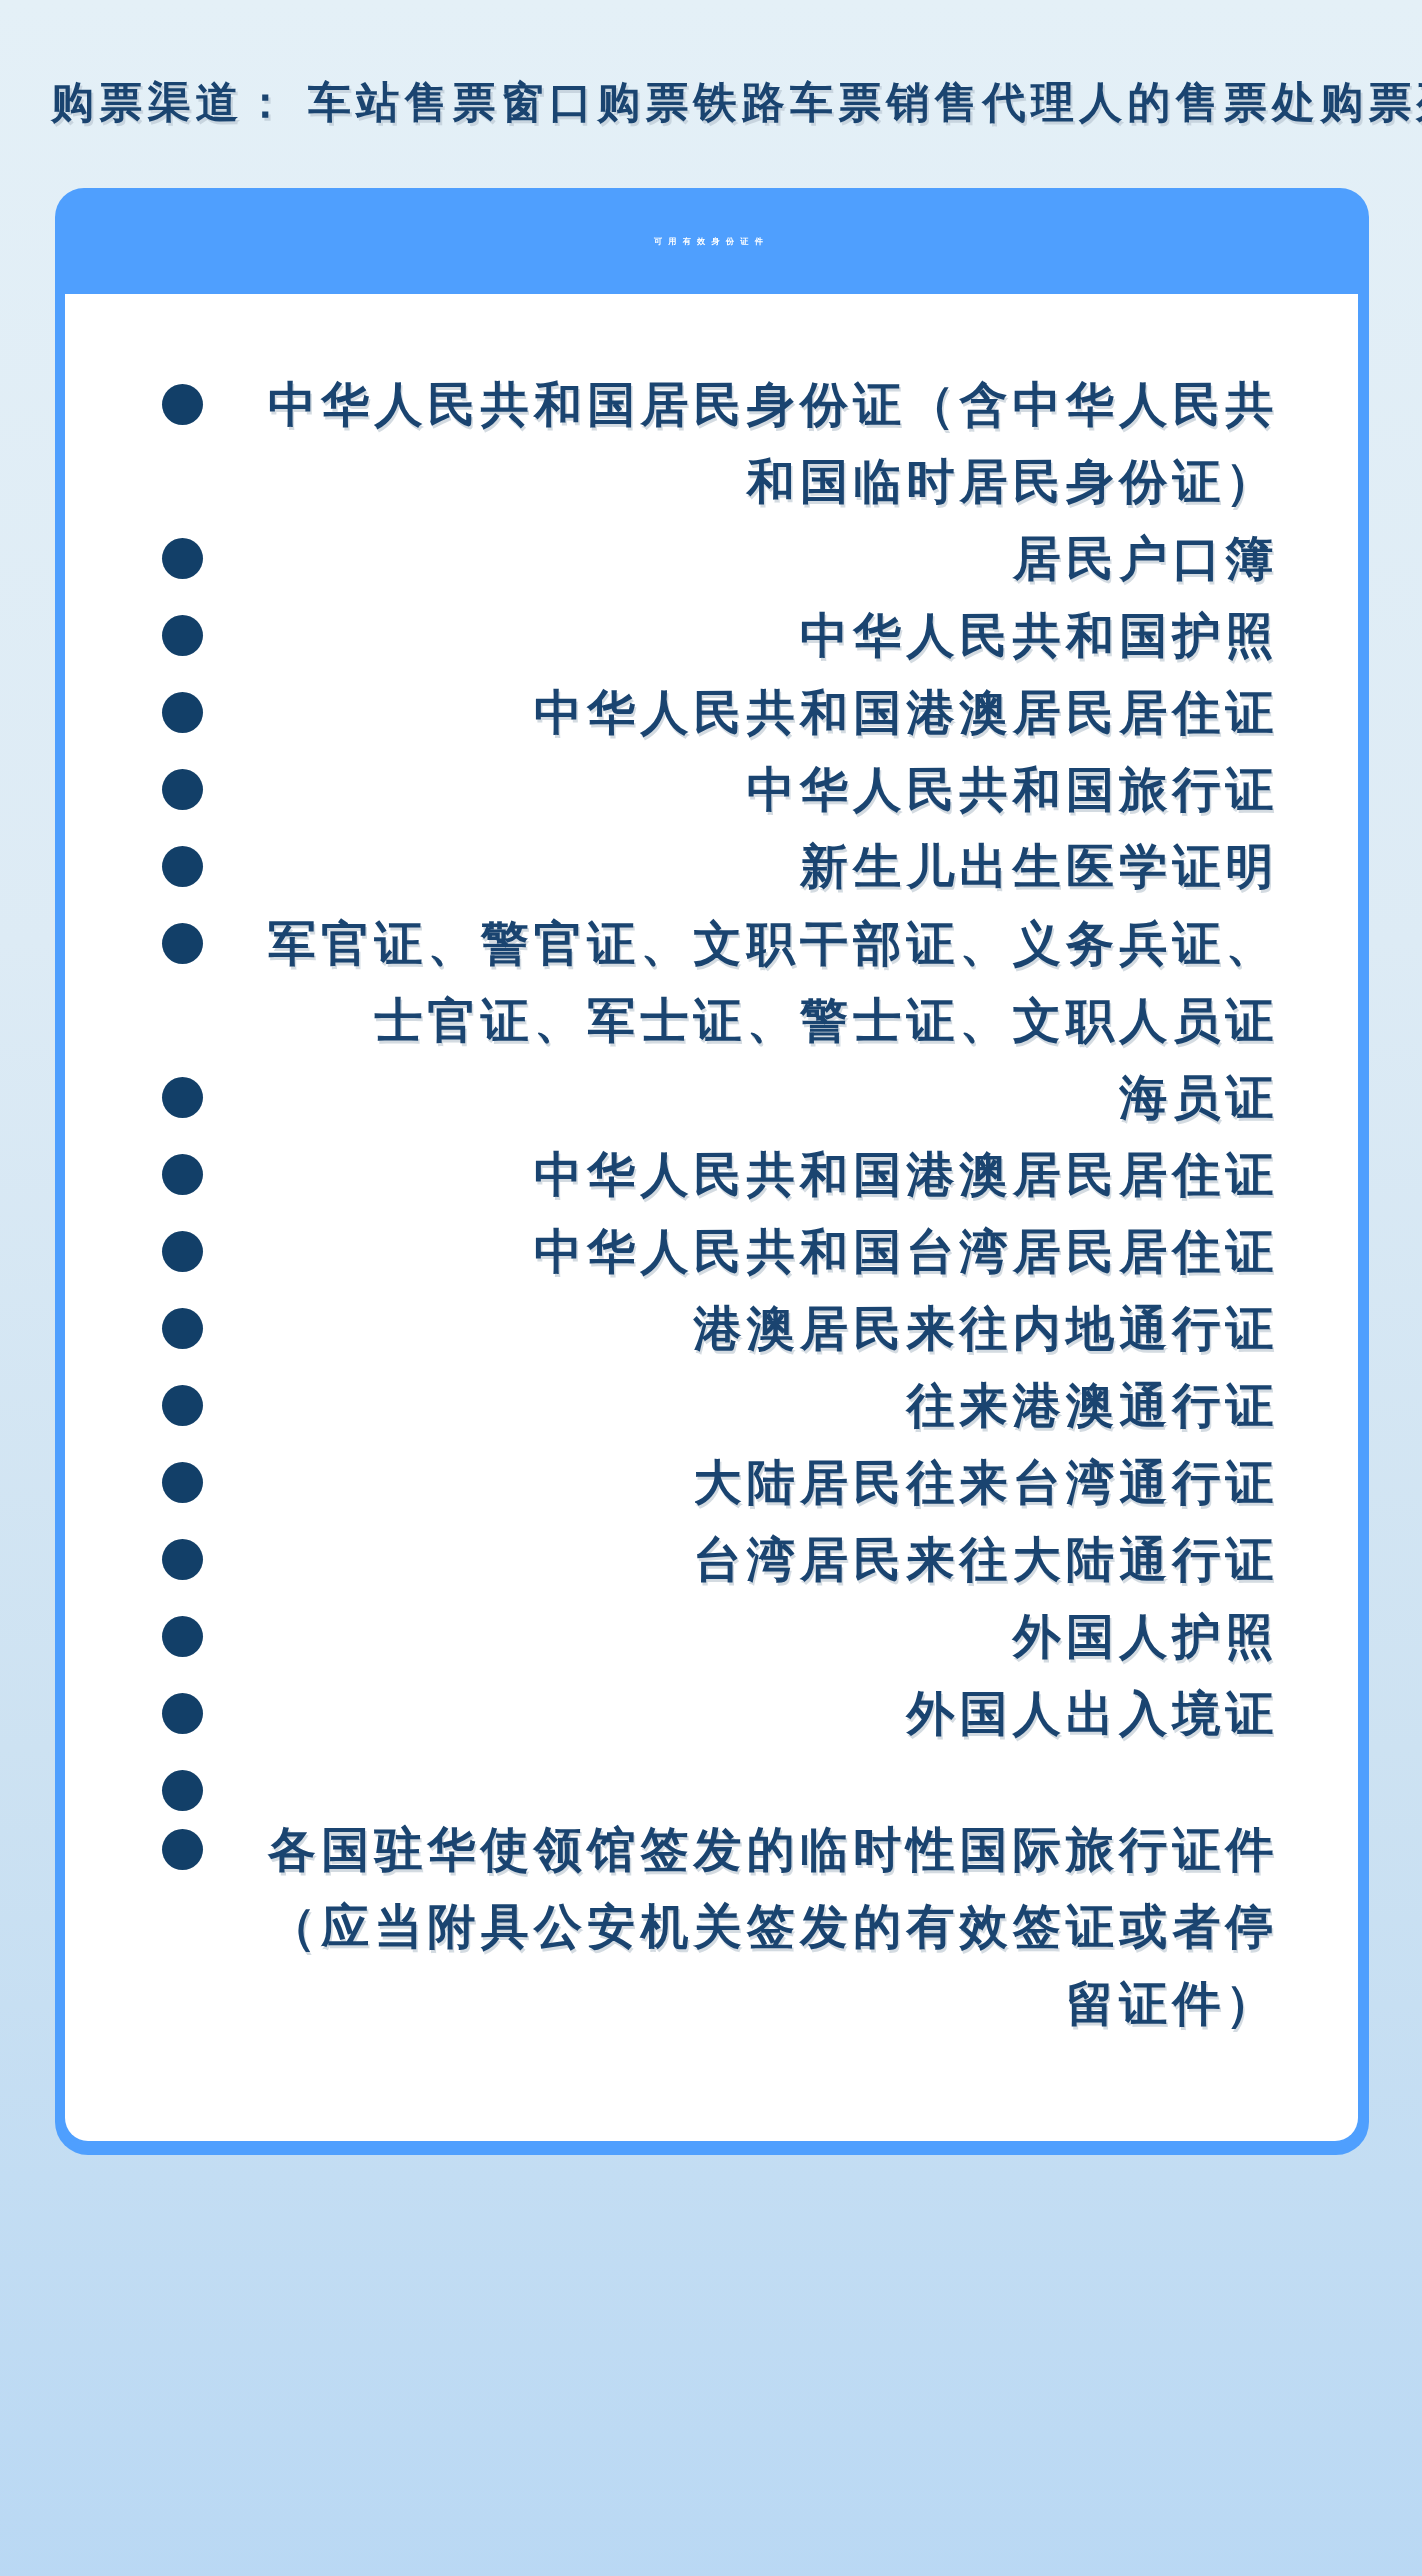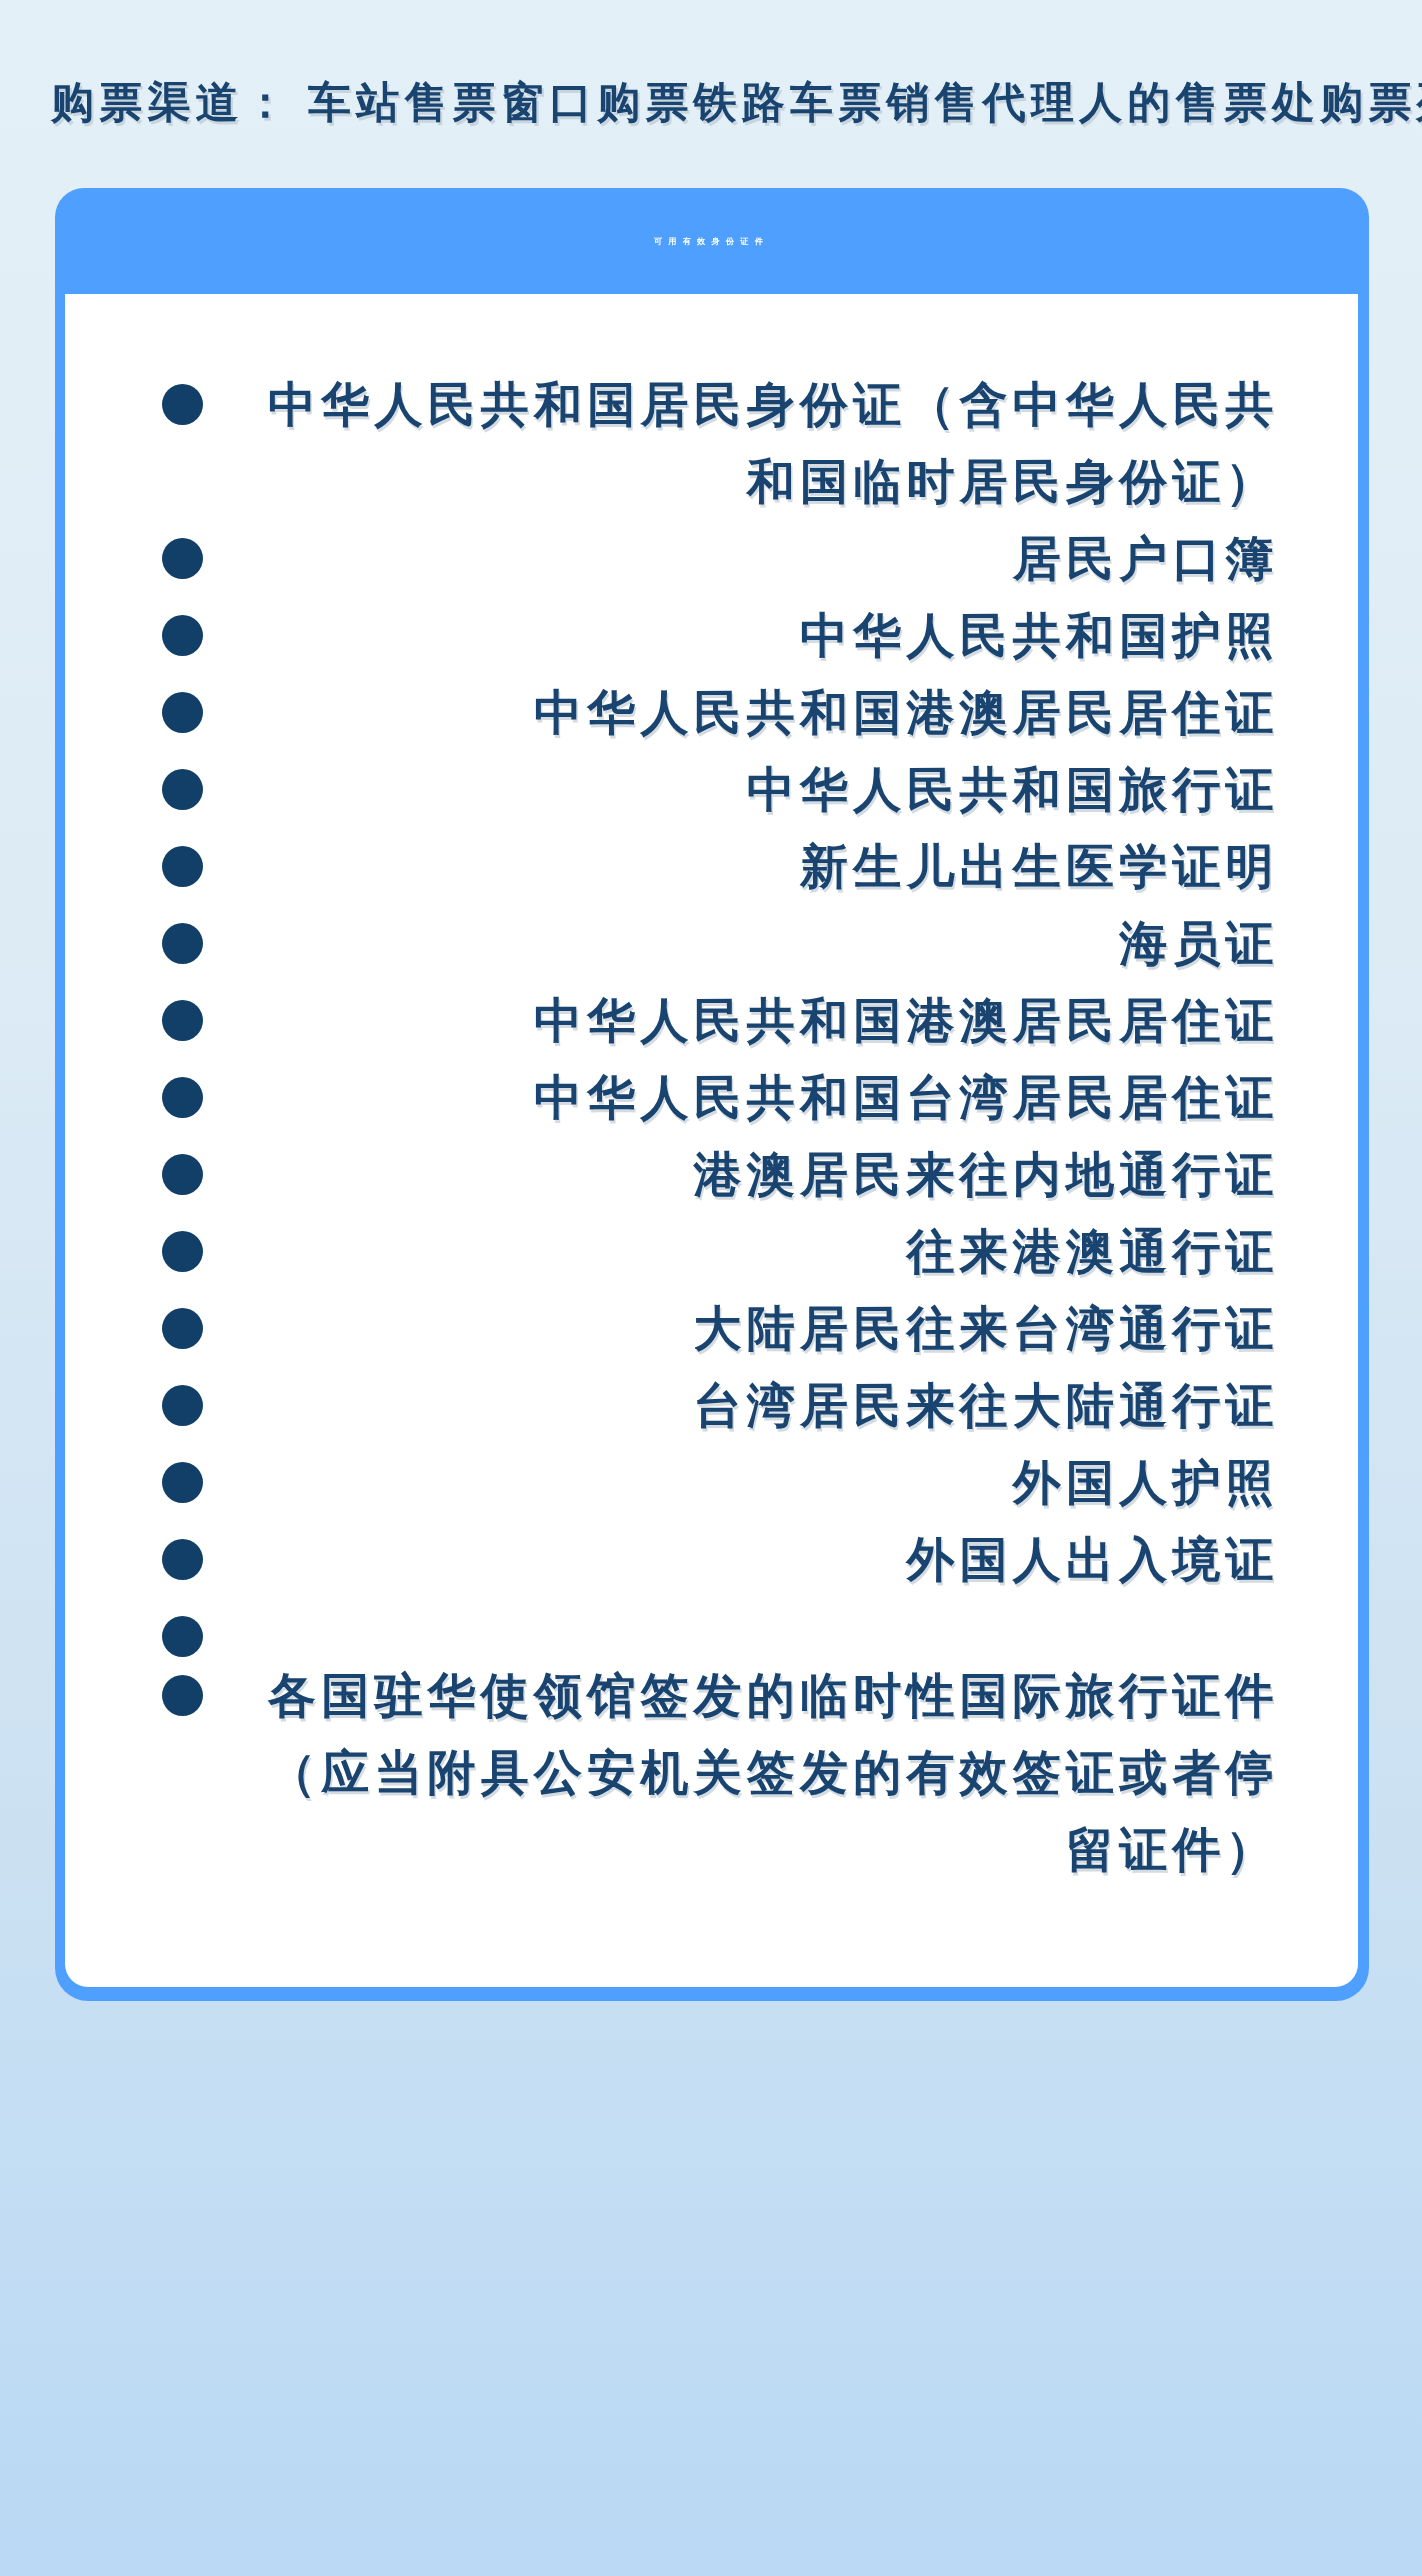--- a/index.html
+++ b/index.html
@@ -148,20 +148,24 @@
         <li class="id-item">
           <span class="bullet"></span>
           <span class="text">中华人民共和国旅行证</span>
         </li>
 
         <li class="id-item">
           <span class="bullet"></span>
           <span class="text">新生儿出生医学证明</span>
         </li>
 
+        <li class="id-item">
+          <span class="bullet"></span>
+          <span class="text">军官证、警官证、文职干部证、义务兵证、士官证、军士证、警士证、文职人员证</span>
+        </li>
 
         <li class="id-item">
           <span class="bullet"></span>
           <span class="text">海员证</span>
         </li>
 
 
         <li class="id-item">
           <span class="bullet"></span>
           <span class="text">中华人民共和国港澳居民居住证</span>

